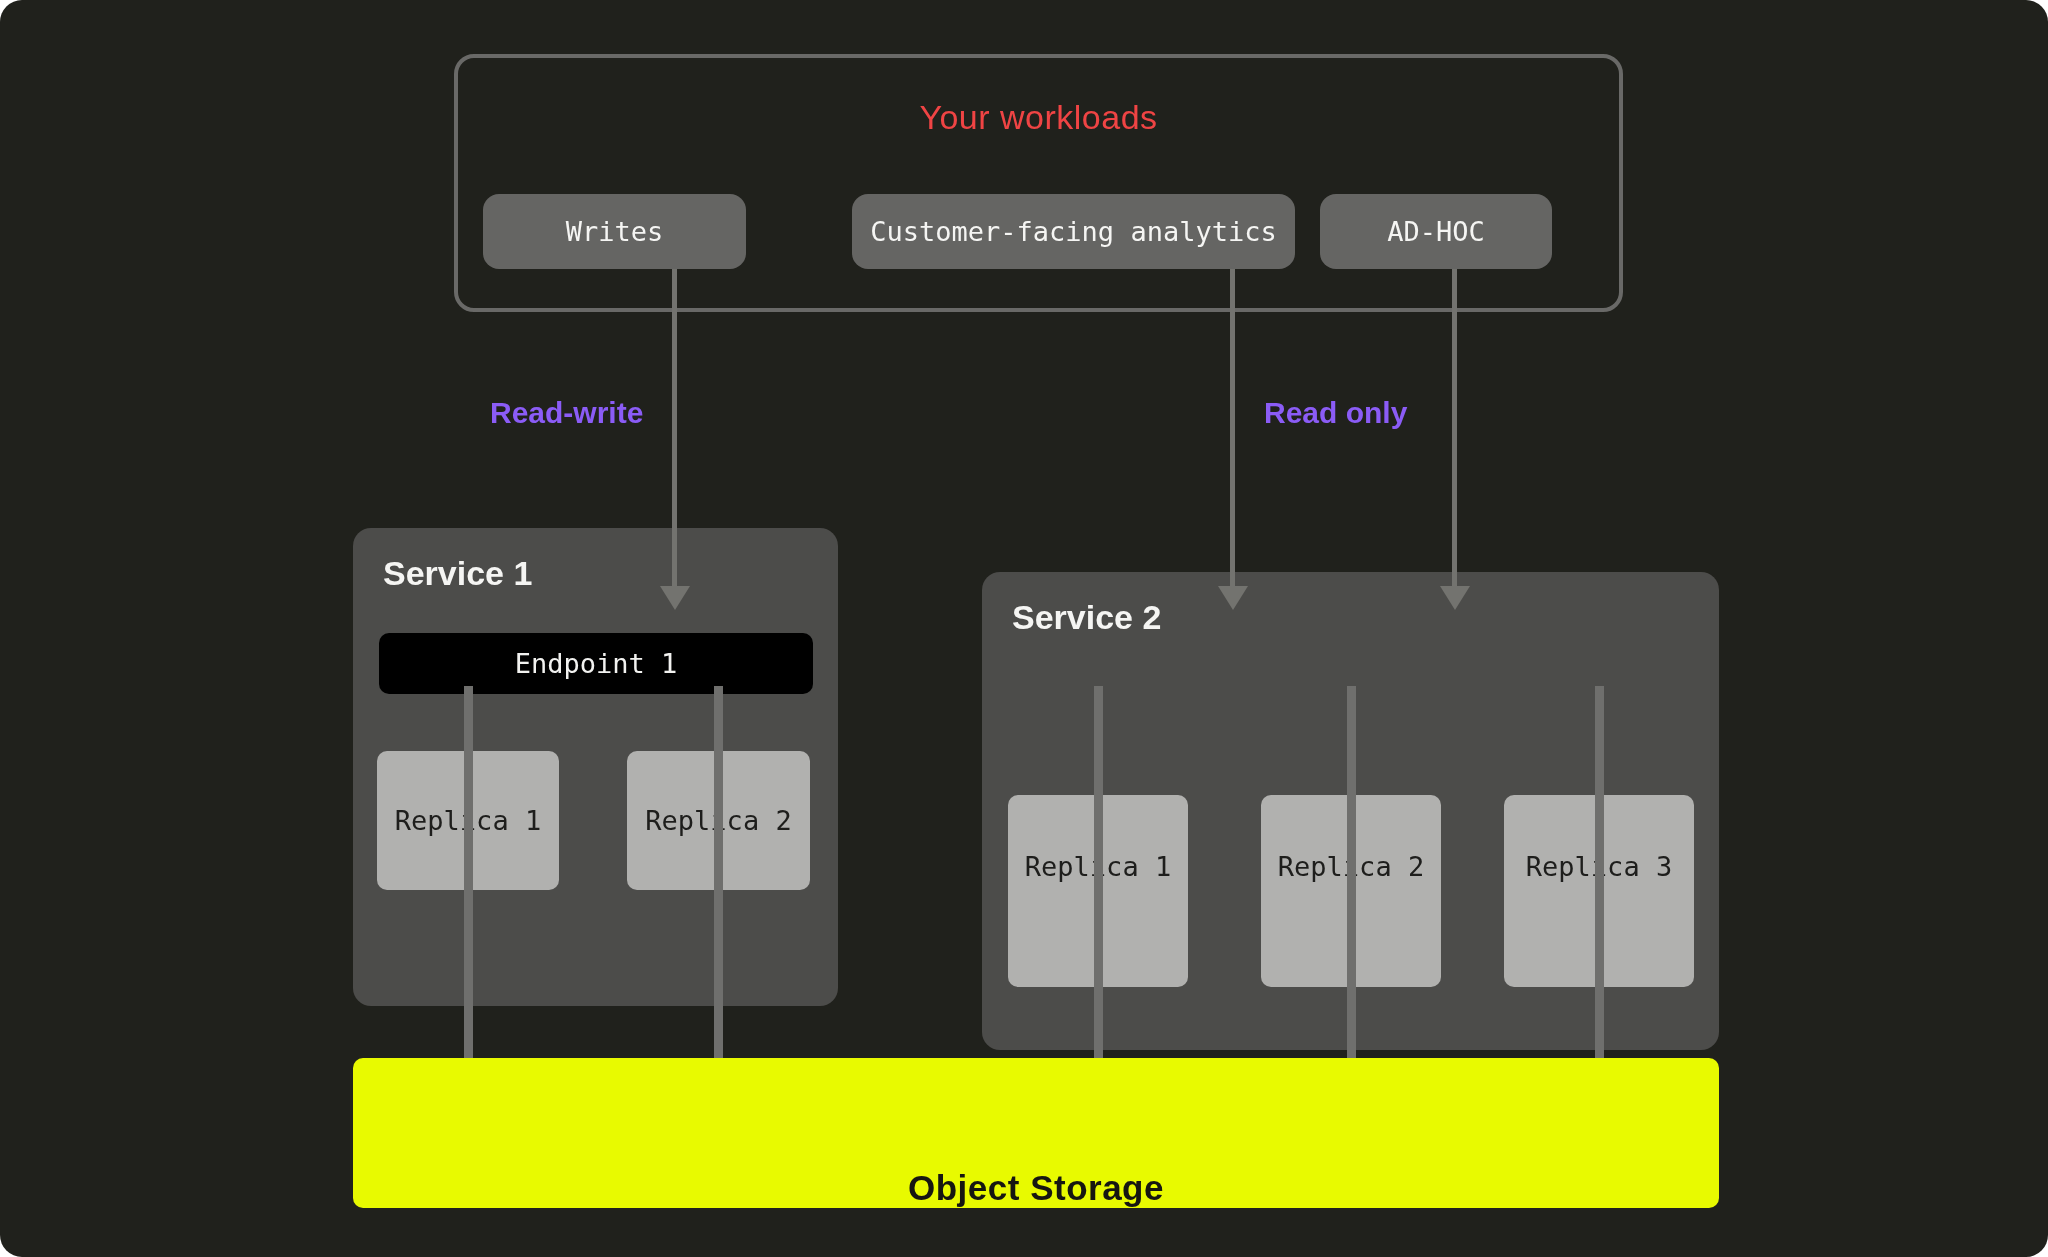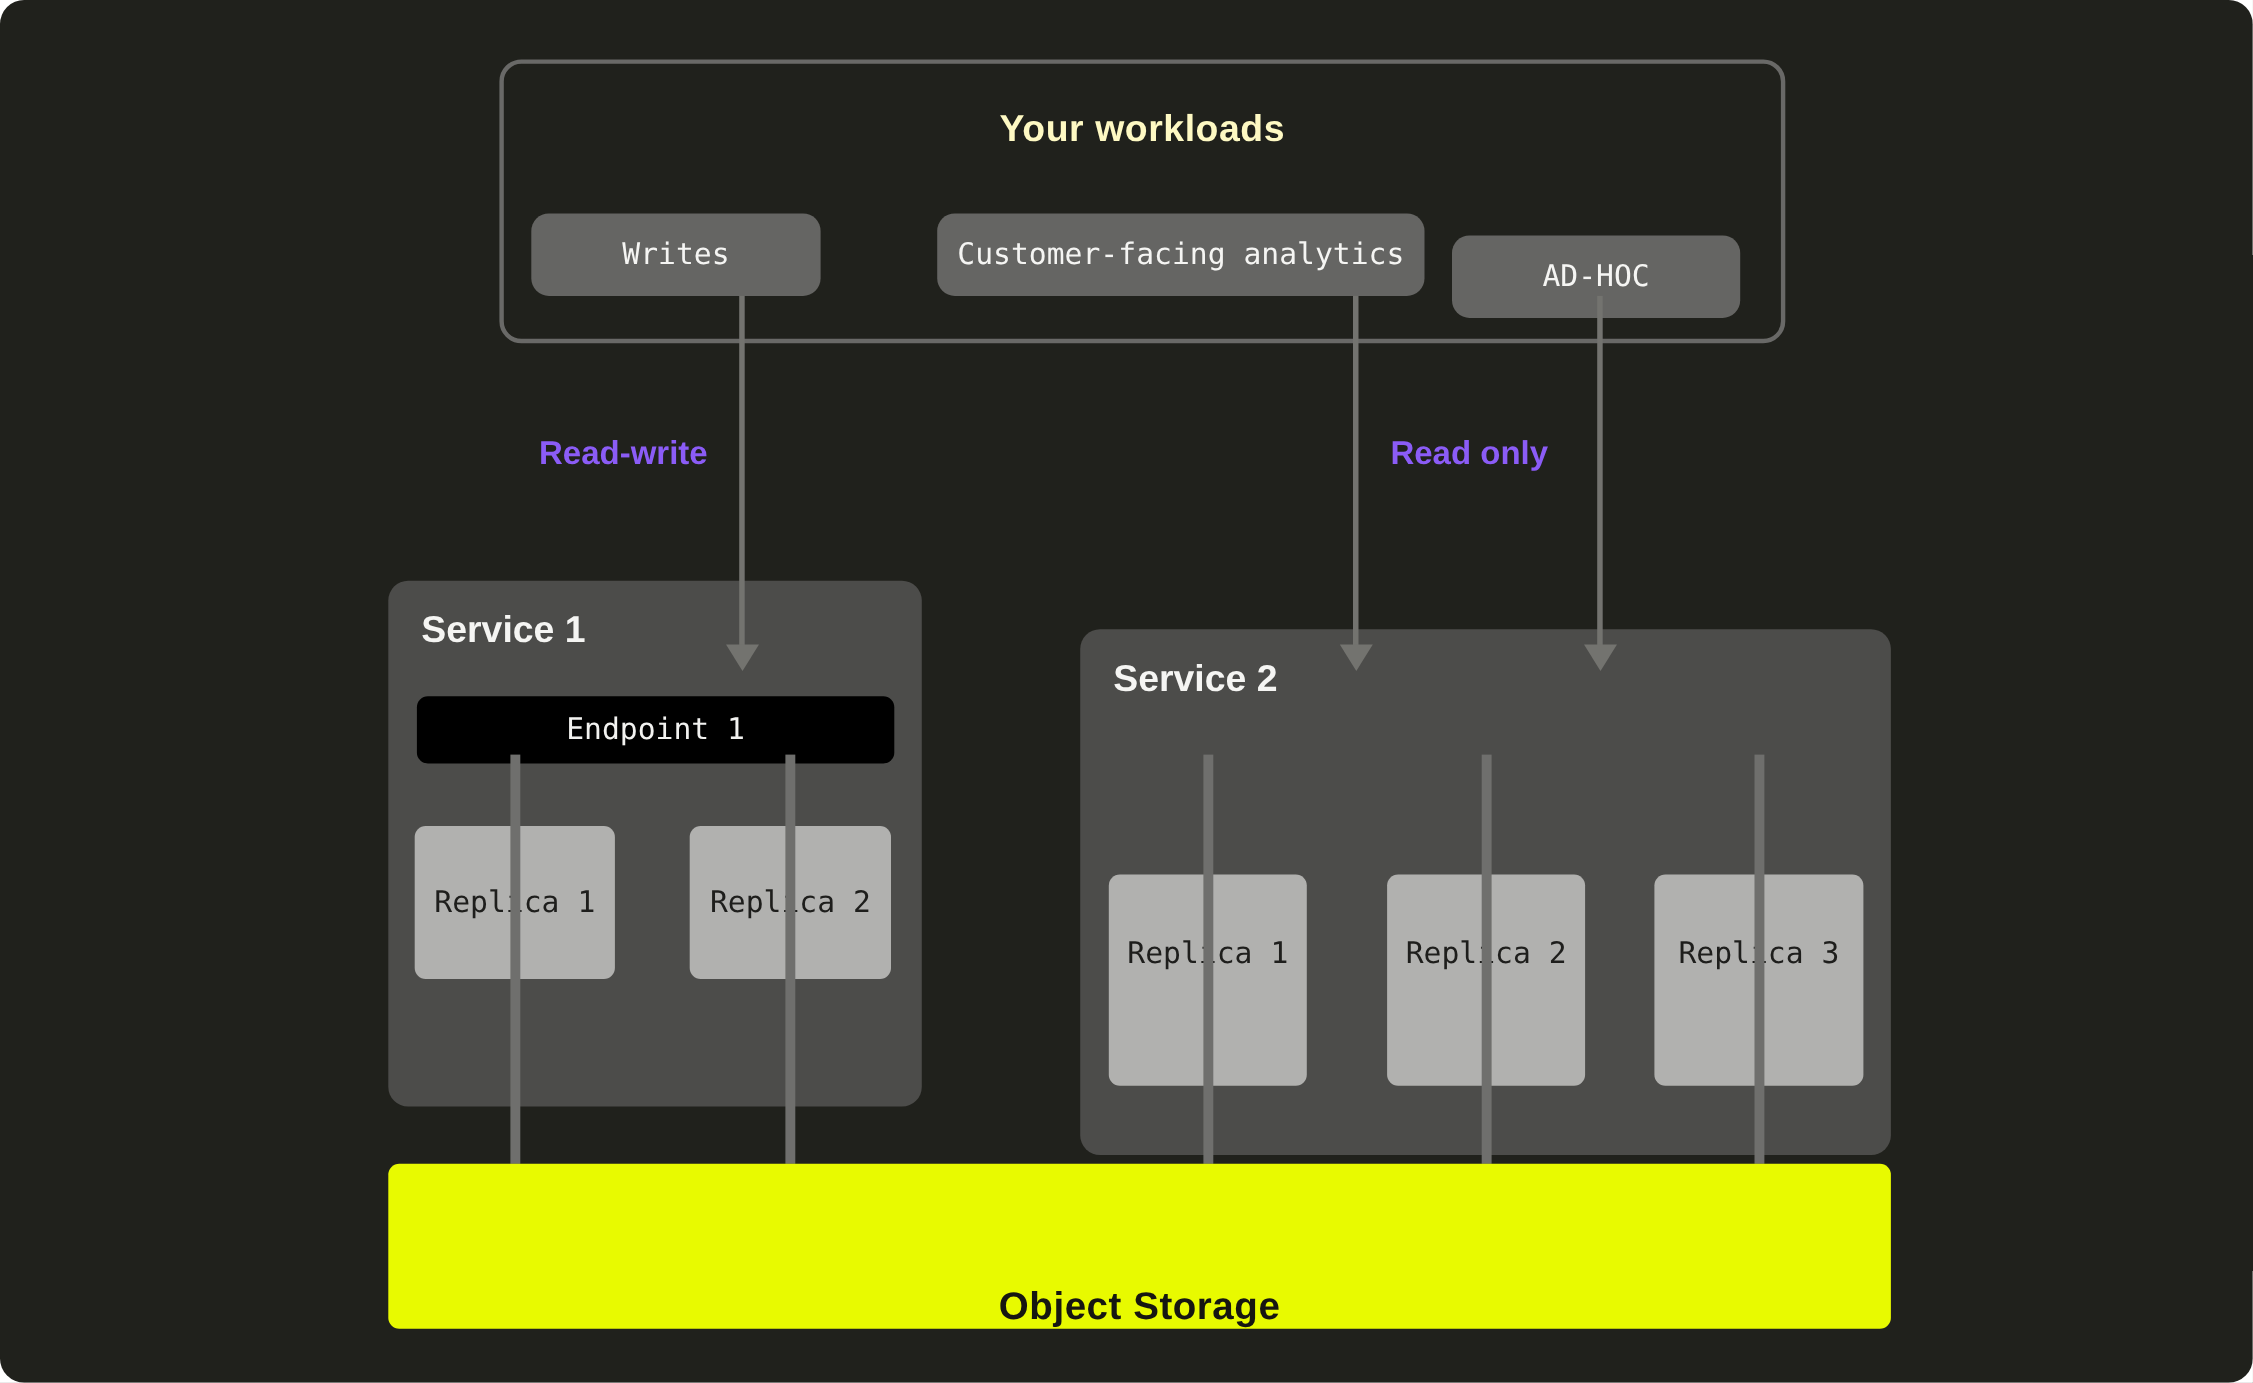--- a/index.html
+++ b/index.html
@@ -8,30 +8,30 @@
     background:#20211c;border-radius:22px;overflow:hidden;
     font-family:"Liberation Sans",sans-serif;
   }
   
   .workloads-box{
     position:absolute;left:454px;top:54px;width:1169px;height:258px;
     border:4px solid #696967;border-radius:20px;box-sizing:border-box;
   }
   .workloads-title{
     position:absolute;left:454px;top:98px;width:1169px;
-    text-align:center;color:#fef9c3;font-size:34px;font-weight:700;letter-spacing:.5px;
+    text-align:center;color:#ef4444;font-size:34px;font-weight:400;letter-spacing:.5px;
   }
   .chip{
     position:absolute;top:194px;height:75px;border-radius:16px;background:#656563;
     display:flex;align-items:center;justify-content:center;
     color:#f5f5f3;font-family:"DejaVu Sans Mono",monospace;font-size:27px;
   }
   .chip-writes{left:483px;width:263px;}
   .chip-analytics{left:852px;width:443px;}
-  .chip-adhoc{left:1320px;width:262px;margin-top:20px;}
+  .chip-adhoc{left:1320px;width:232px;}
   
   .arrow-line{position:absolute;width:5px;background:#73736f;z-index:3;}
   .arrow-1{left:672px;top:269px;height:320px;}
   .arrow-2{left:1230px;top:269px;height:320px;}
   .arrow-3{left:1452px;top:269px;height:320px;}
   .arrow-head{
     position:absolute;width:0;height:0;z-index:3;
     border-left:15px solid transparent;border-right:15px solid transparent;
     border-top:24px solid #73736f;
   }

